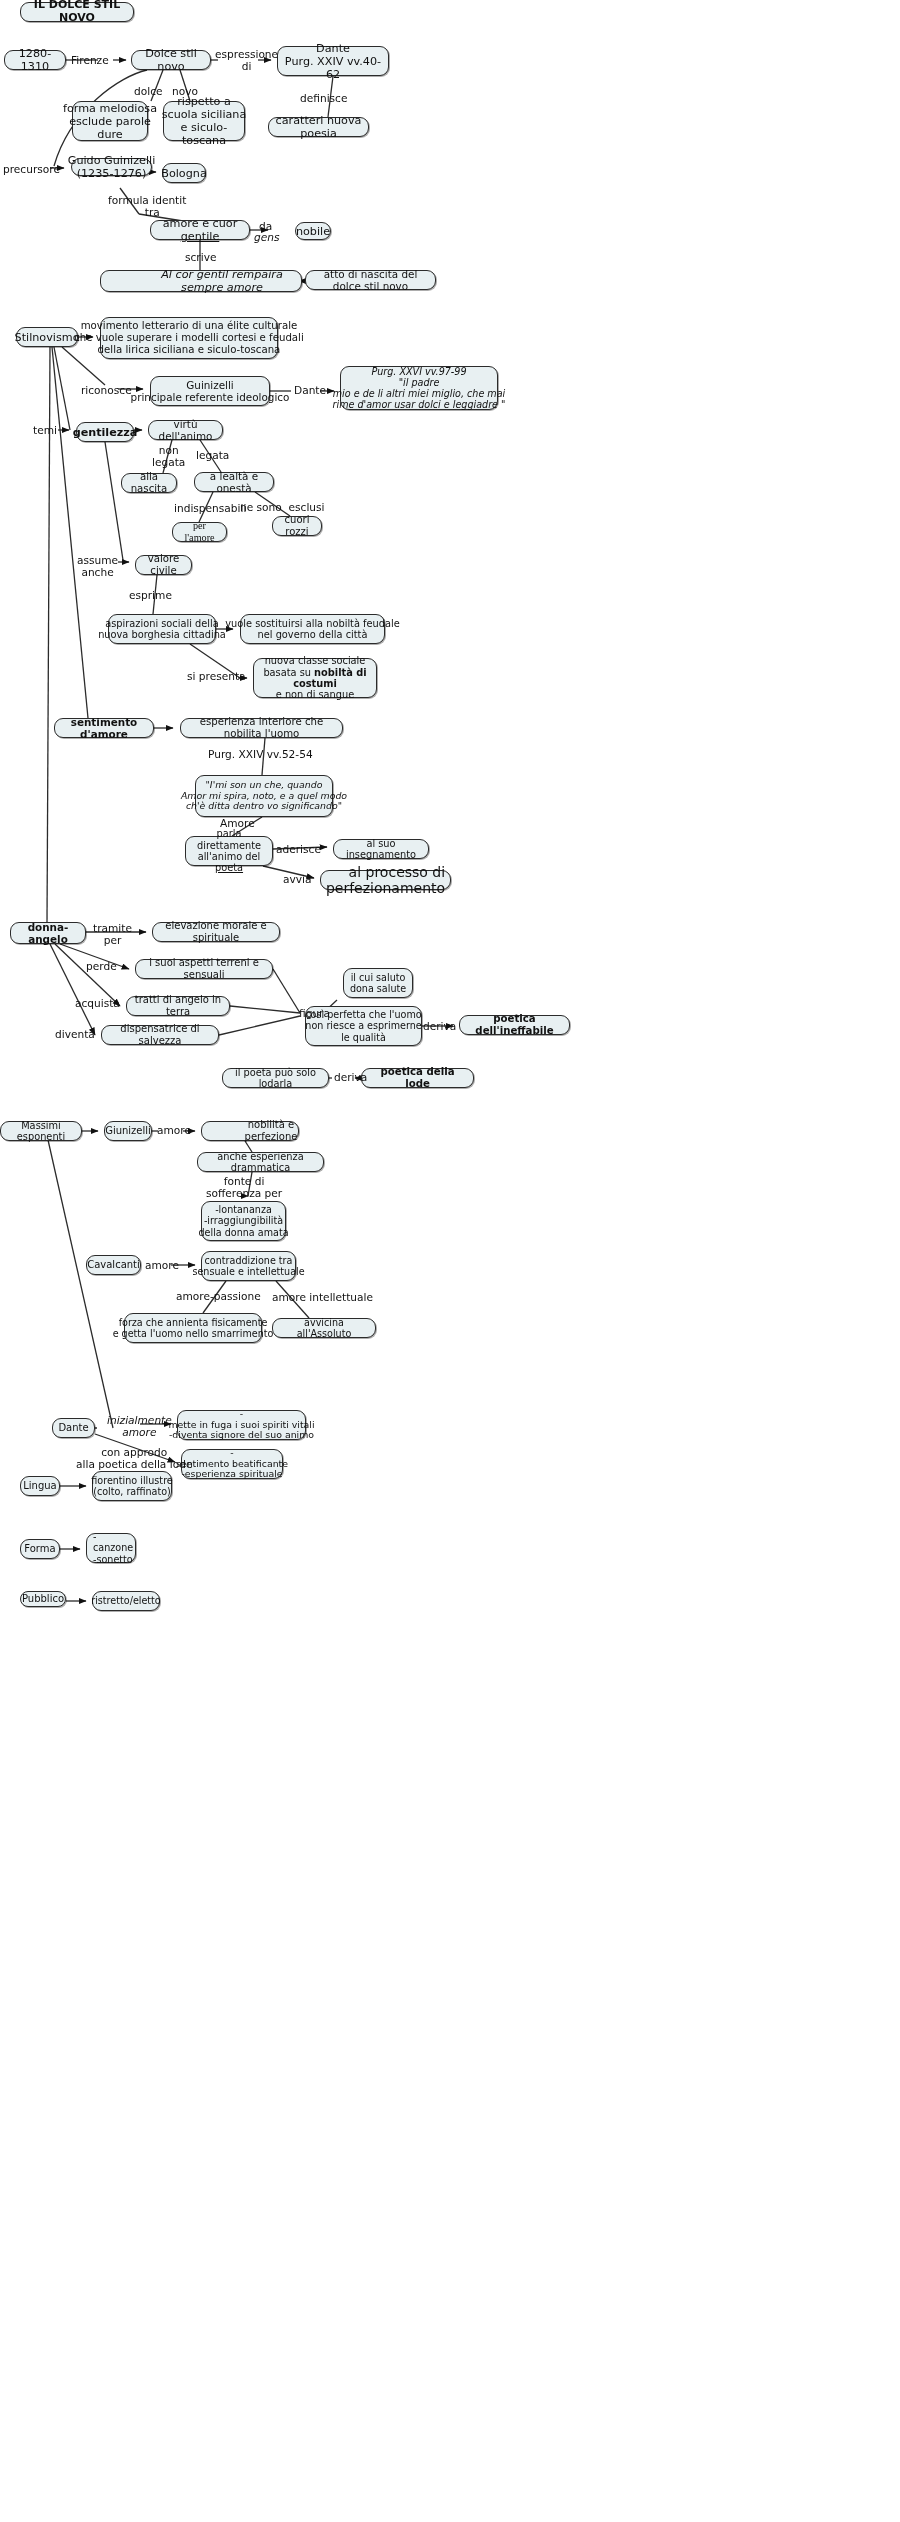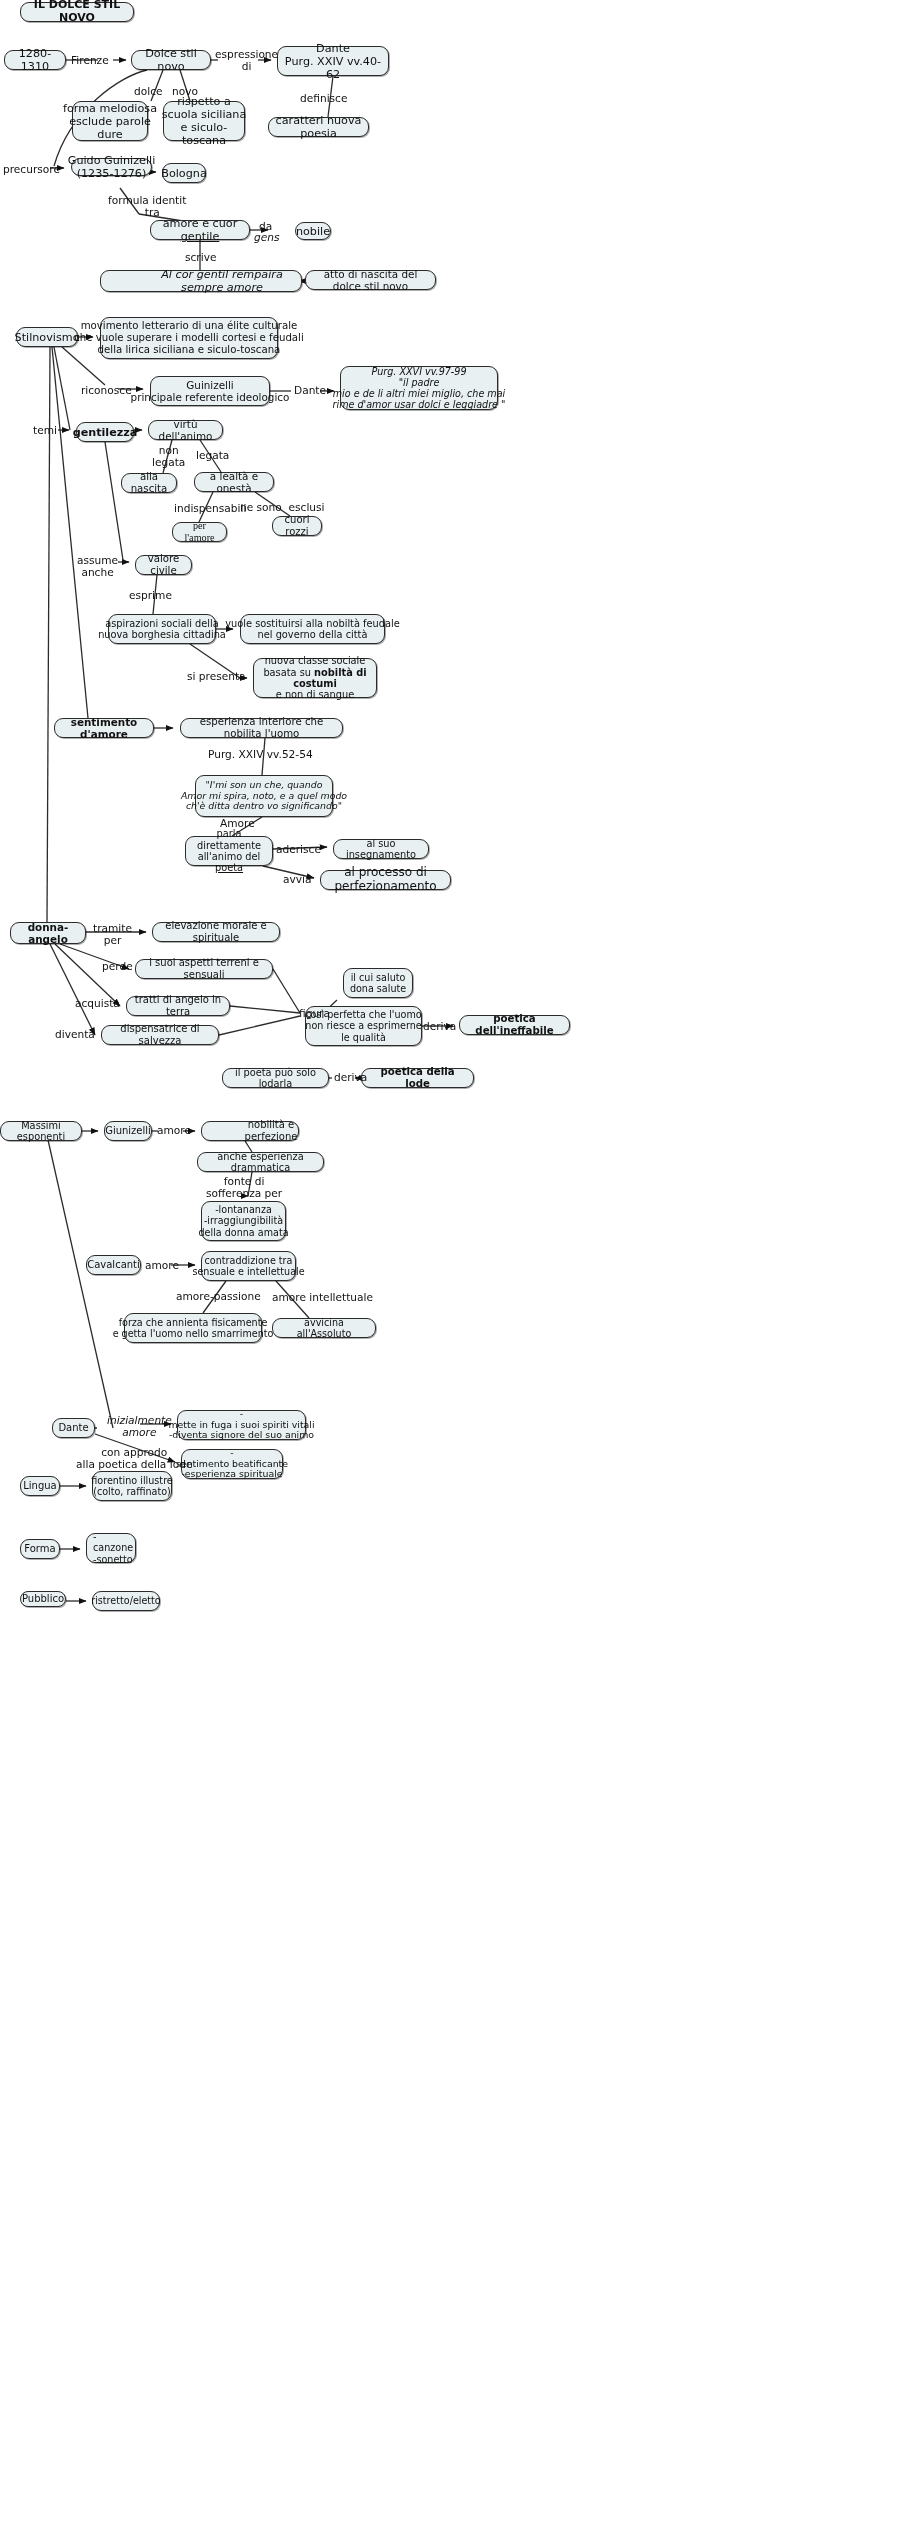--- a/index.html
+++ b/index.html
@@ -218,21 +218,21 @@
     </div>
   <div class="node ital" style="left:195px;top:775px;width:138px;height:42px;font-size:9.4px;">
       <span class="ml">"I'mi&nbsp;son&nbsp;un&nbsp;che,&nbsp;quando<br>Amor&nbsp;mi&nbsp;spira,&nbsp;noto,&nbsp;e&nbsp;a&nbsp;quel&nbsp;modo<br>ch'è&nbsp;ditta&nbsp;dentro&nbsp;vo&nbsp;significando"</span>
     </div>
   <div class="node" style="left:185px;top:836px;width:88px;height:30px;font-size:9.8px;">
       <span>parla direttamente<br>all'animo del <span class="u">poeta</span></span>
     </div>
   <div class="node" style="left:333px;top:839px;width:96px;height:20px;font-size:9.8px;">
       <span>al suo insegnamento</span>
     </div>
-  <div class="node" style="left:320px;top:870px;width:131px;height:20px;font-size:12px;">
+  <div class="node" style="left:320px;top:870px;width:131px;height:20px;font-size:14px;text-align:right;">
       <span>al processo di perfezionamento</span>
     </div>
 
   <div class="node bold" style="left:10px;top:922px;width:76px;height:22px;font-size:10.4px;">
       <span>donna-angelo</span>
     </div>
   <div class="node" style="left:152px;top:922px;width:128px;height:20px;font-size:10px;">
       <span>elevazione morale e spirituale</span>
     </div>
   <div class="node" style="left:135px;top:959px;width:138px;height:20px;font-size:10px;">
@@ -336,21 +336,21 @@
   <div class="lbl" style="left:240px;top:501px;"><span>ne sono  esclusi</span></div>
   <div class="lbl" style="left:77px;top:554px;"><span class="ml">assume<br>anche</span></div>
   <div class="lbl" style="left:129px;top:589px;"><span>esprime</span></div>
   <div class="lbl" style="left:187px;top:670px;"><span>si presenta</span></div>
   <div class="lbl" style="left:208px;top:748px;"><span>Purg. XXIV vv.52-54</span></div>
   <div class="lbl" style="left:220px;top:817px;"><span>Amore</span></div>
   <div class="lbl" style="left:276px;top:843px;"><span>aderisce</span></div>
   <div class="lbl" style="left:283px;top:873px;"><span>avvia</span></div>
 
   <div class="lbl" style="left:93px;top:922px;"><span class="ml">tramite<br>per</span></div>
-  <div class="lbl" style="left:102px;top:960px;"><span>perde</span></div>
+  <div class="lbl" style="left:86px;top:960px;"><span>perde</span></div>
   <div class="lbl" style="left:75px;top:997px;"><span>acquista</span></div>
   <div class="lbl" style="left:55px;top:1028px;"><span>diventa</span></div>
   <div class="lbl" style="left:299px;top:1007px;"><span>figura</span></div>
   <div class="lbl" style="left:423px;top:1020px;"><span>deriva</span></div>
   <div class="lbl" style="left:334px;top:1071px;"><span>deriva</span></div>
 
   <div class="lbl" style="left:157px;top:1124px;"><span>amore</span></div>
   <div class="lbl" style="left:206px;top:1175px;"><span class="ml">fonte&nbsp;di<br>sofferenza&nbsp;per</span></div>
   <div class="lbl" style="left:145px;top:1259px;"><span>amore</span></div>
   <div class="lbl" style="left:176px;top:1290px;"><span>amore-passione</span></div>

